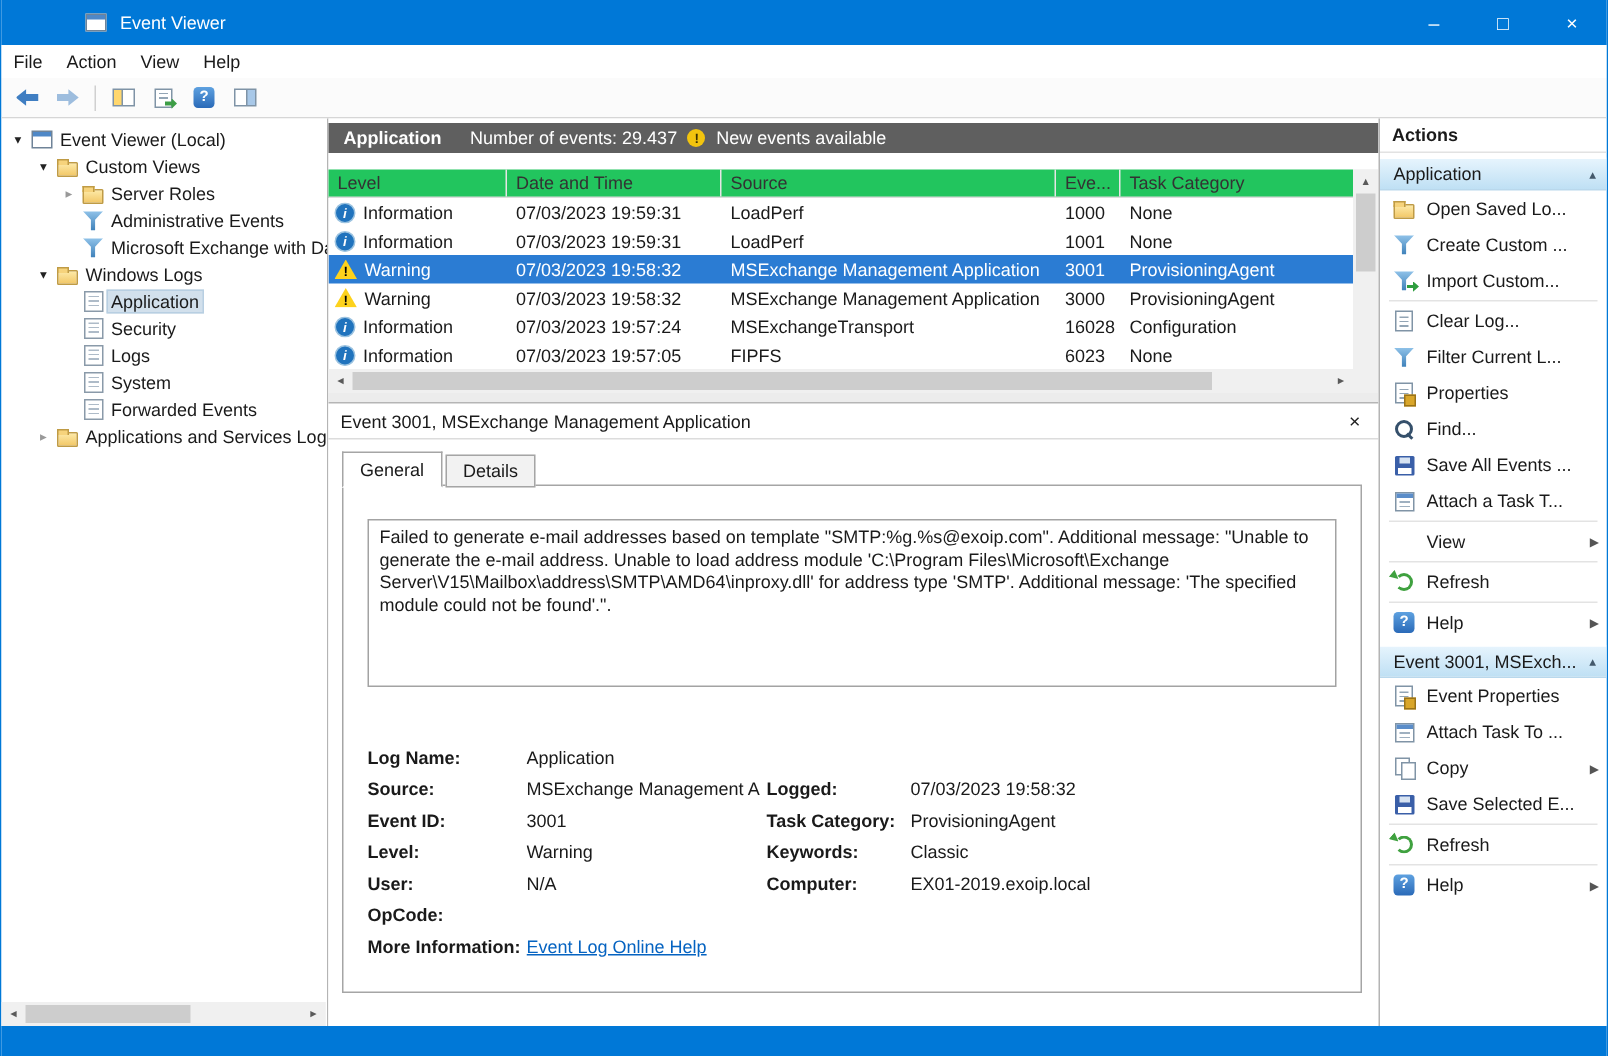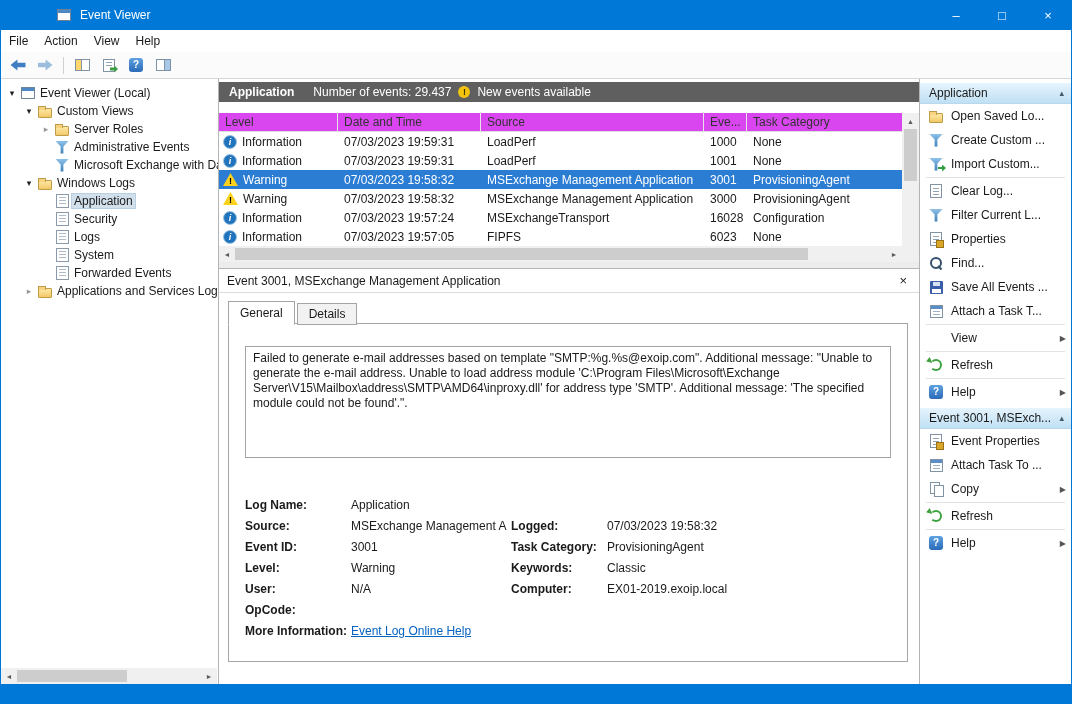--- a/index.html
+++ b/index.html
@@ -41,21 +41,21 @@
   .sb-btn { width:16px; height:16px; background:#f0f0f0; color:#5a5a5a; font-size:7px; display:flex; align-items:center; justify-content:center; flex:none; }
   .sb-track { flex:1; background:#f0f0f0; position:relative; }
   .sb-thumb { position:absolute; background:#cdcdcd; }
 
   
   .list-titlebar { position:absolute; top:3px; left:0; right:0; height:20px; background:#5f5f5f; color:#fff; display:flex; align-items:center; padding-left:10px; gap:7px; }
   .lt-title { font-weight:bold; margin-right:12px; }
   .new-ev-ic { width:12px; height:12px; border-radius:50%; background:#f2c40e; color:#3b3000; font-size:9px; font-weight:bold; text-align:center; line-height:12px; flex:none; }
 
   
-  .col-header { position:absolute; top:34px; left:0; right:17px; height:19px; display:flex; background:#d946ef; border-bottom:1px solid #dcdcdc; }
+  .col-header { position:absolute; top:34px; left:0; right:17px; height:19px; display:flex; background:#22c55e; border-bottom:1px solid #dcdcdc; }
   .ch { padding-left:6px; display:flex; align-items:center; border-right:1px solid #e5e5e5; color:#333; }
   .w-level{width:119px;} .w-date{width:143px;} .w-src{width:223px;} .w-eid{width:43px;} .w-cat{flex:1;border-right:none;}
   .rows-wrap { position:absolute; top:53px; left:0; right:17px; height:114px; overflow:hidden; }
   .lrow { height:19px; display:flex; align-items:center; }
   .lrow.sel { background:#2b7cd3; color:#fff; }
   .c { overflow:hidden; white-space:nowrap; flex:none; padding-left:6px; }
   .c.c-level { width:119px; display:flex; align-items:center; gap:5px; padding-left:4px; }
   .c.c-date{width:143px;} .c.c-src{width:223px;} .c.c-eid{width:43px;} .c.c-cat{flex:1;}
   .table-vscroll { position:absolute; top:34px; right:0; width:17px; height:149px; display:flex; flex-direction:column; background:#f0f0f0; }
   .table-vscroll .sb-btn{width:17px;}
@@ -409,20 +409,21 @@
             <span></span>
 
           <span class="fl">More Information:</span>
           <span class="fv span3"><a class="link">Event Log Online Help</a></span>
         </div>
       </div>
     </div>
   </div>
 
   <div class="actions-panel">
+    <div class="actions-title">Actions</div>
 
     <div class="sheader">
       <span>Application</span>
       <span class="collapse">▴</span>
     </div>
     <div class="aitem">
       <span class="i16">
           <span class="ic-folder"></span>
         </span>
       <span class="alabel">Open Saved Lo...</span>
@@ -514,20 +515,26 @@
         </span>
       <span class="alabel">Attach Task To ...</span>
     </div>
     <div class="aitem">
       <span class="i16">
           <span class="ic-copy"></span>
         </span>
       <span class="alabel">Copy</span>
       <span class="sub">▶</span>
     </div>
+    <div class="aitem">
+      <span class="i16">
+          <span class="ic-disk"></span>
+        </span>
+      <span class="alabel">Save Selected E...</span>
+    </div>
     <div class="asep"></div>
     <div class="aitem">
       <span class="i16">
           <span class="ic-refresh"></span>
         </span>
       <span class="alabel">Refresh</span>
     </div>
     <div class="asep"></div>
     <div class="aitem">
       <span class="i16">

